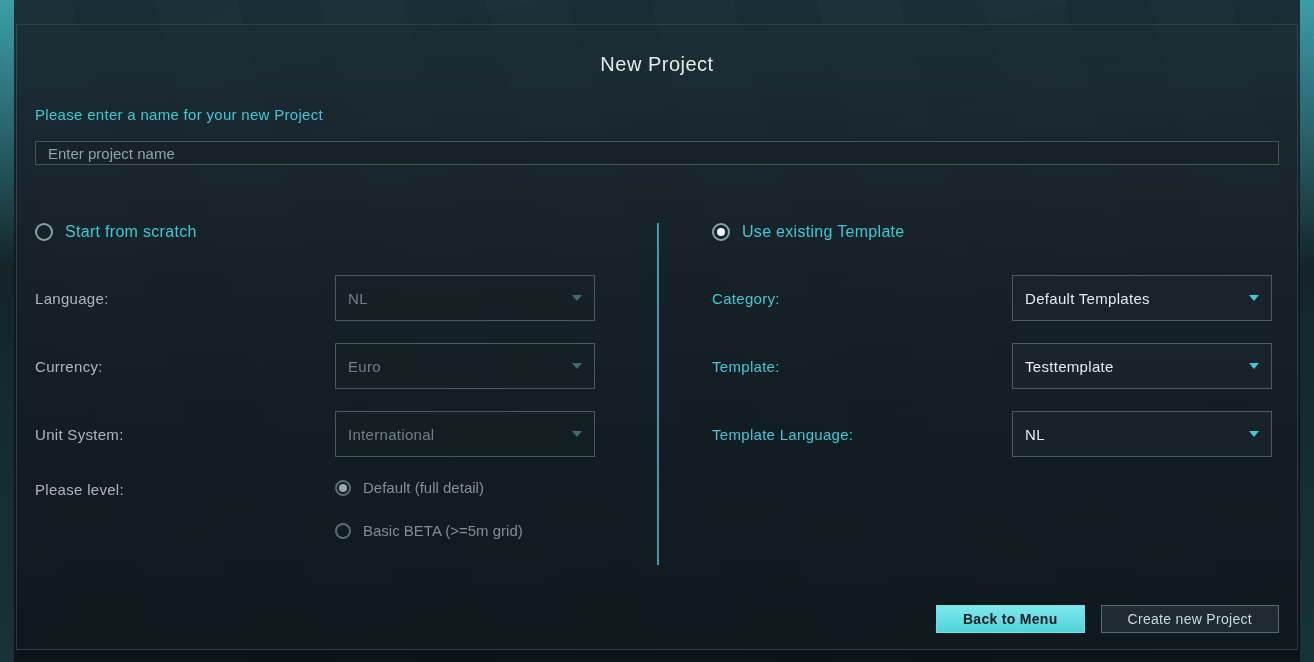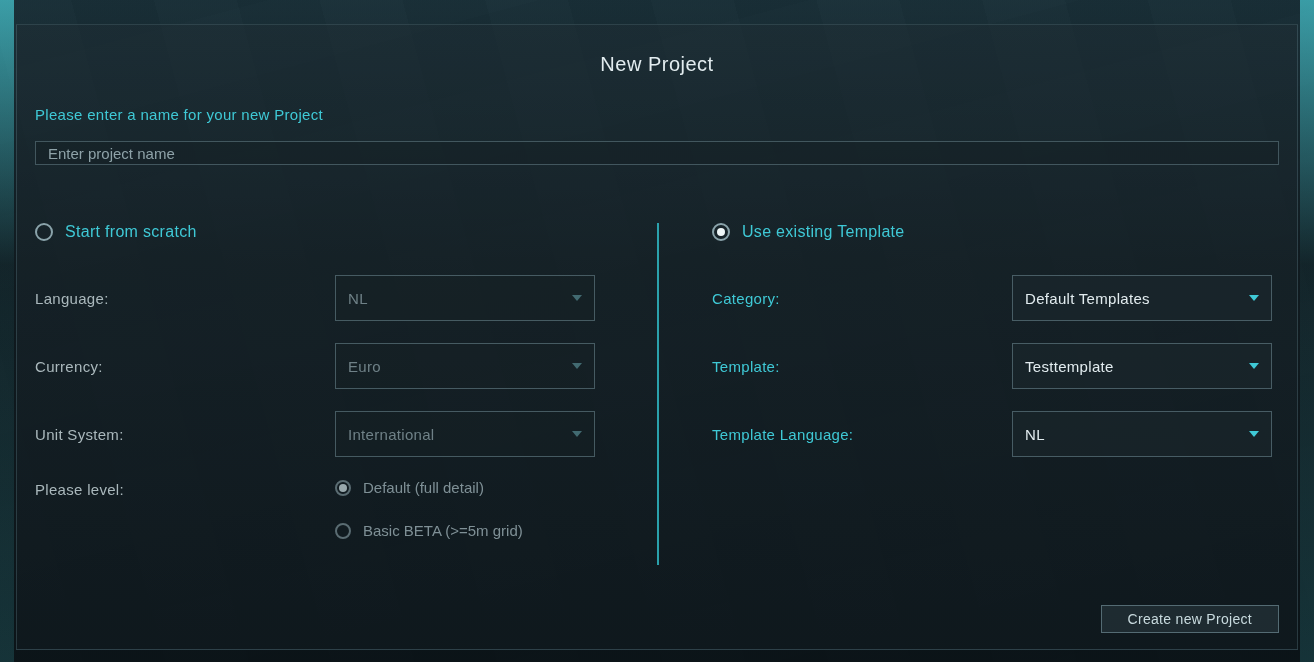--- a/index.html
+++ b/index.html
@@ -216,16 +216,17 @@
           <span class="val">NL</span>
           <span class="caret"></span>
         </div>
       </div>
 
     </div>
 
   </div>
 
   <div class="footer">
+    <div class="btn btn-primary">Back to Menu</div>
     <div class="btn btn-secondary">Create new Project</div>
   </div>
 
 </div>
 
 </body></html>

